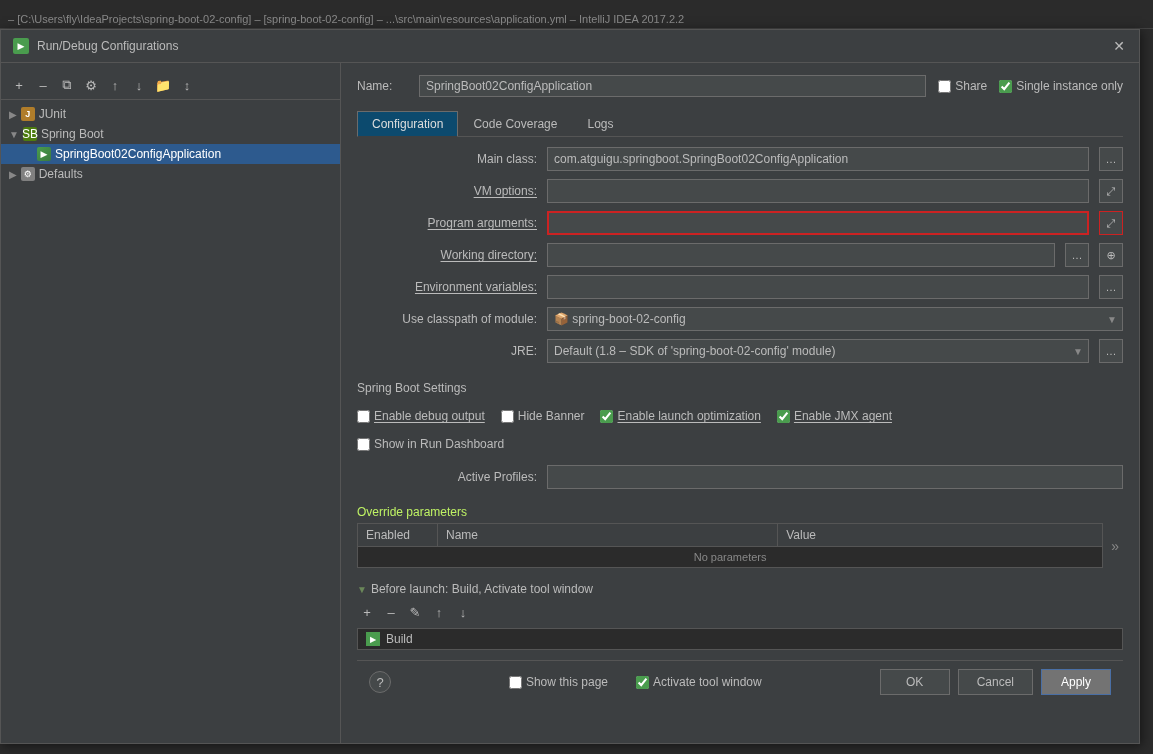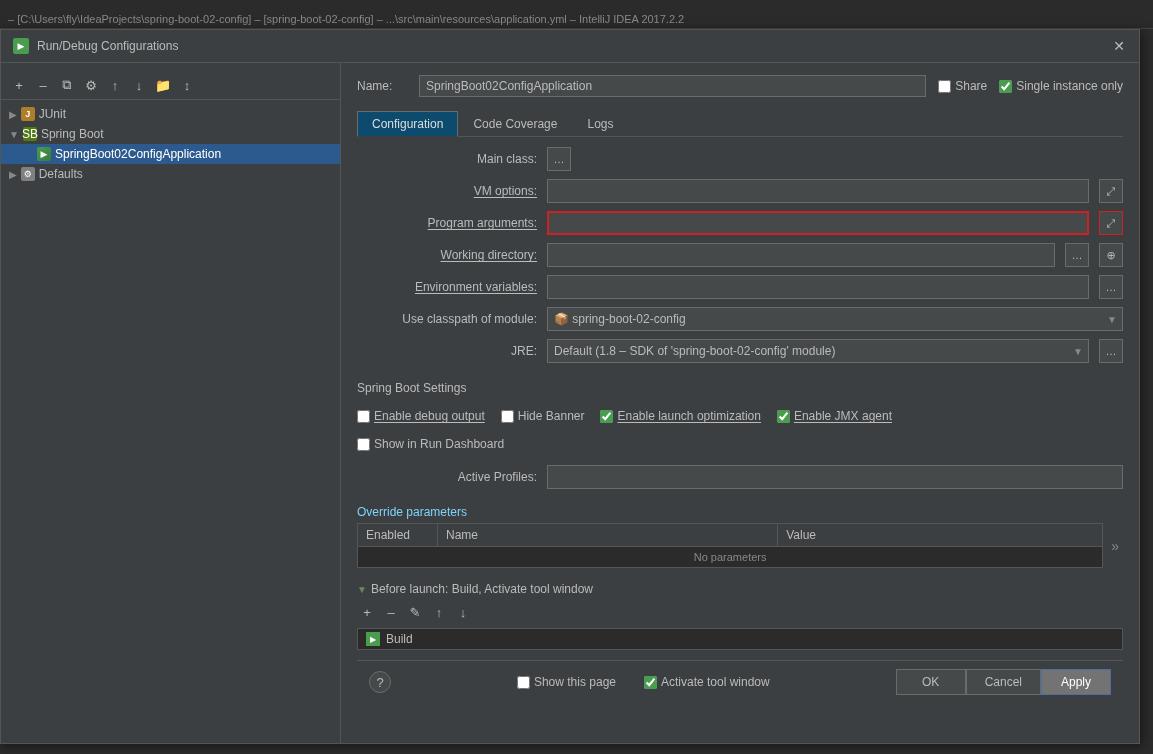--- a/index.html
+++ b/index.html
@@ -314,21 +314,21 @@
       gap: 16px;
       align-items: flex-start;
     }
 
     
     .params-section {
       margin-top: 6px;
     }
 
     .params-title {
-      color: #7dd3fc;
+      color: #bef264;
       font-size: 12px;
       margin-bottom: 4px;
     }
 
     .params-table {
       width: 100%;
       border-collapse: collapse;
       background: #2b2b2b;
       border: 1px solid #555;
     }
@@ -412,21 +412,21 @@
     }
 
     .bottom-checkboxes {
       display: flex;
       align-items: center;
       gap: 28px;
     }
 
     .bottom-buttons {
       display: flex;
-      gap: 0;
+      gap: 8px;
     }
 
     .btn {
       padding: 5px 18px;
       border: 1px solid #6b6b6b;
       background: #45494a;
       color: #bbb;
       cursor: pointer;
       font-size: 12px;
       min-width: 70px;
@@ -533,20 +533,21 @@
         <div class="tabs">
           <div class="tab active">Configuration</div>
           <div class="tab">Code Coverage</div>
           <div class="tab">Logs</div>
         </div>
 
         <div class="form-section">
 
           <div class="form-row">
             <span class="form-label">Main class:</span>
+            <input class="form-input" type="text" value="com.atguigu.springboot.SpringBoot02ConfigApplication" style="">
             <div class="icon-btn">…</div>
           </div>
 
           <div class="form-row">
             <span class="form-label">
               <span style="text-decoration:underline;text-underline-offset:2px;">VM options:</span>
             </span>
             <input class="form-input" type="text" style="">
             <div class="icon-btn">⤢</div>
           </div>

